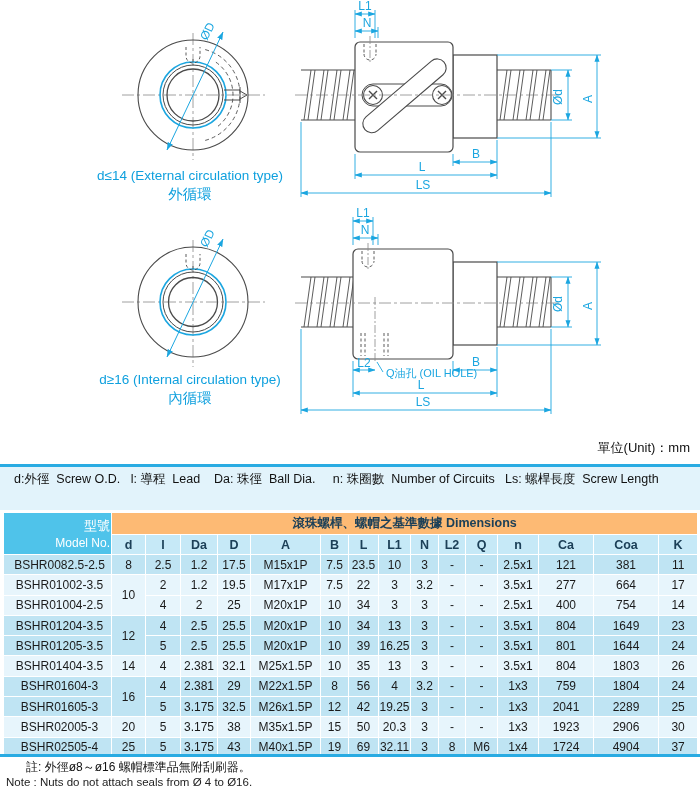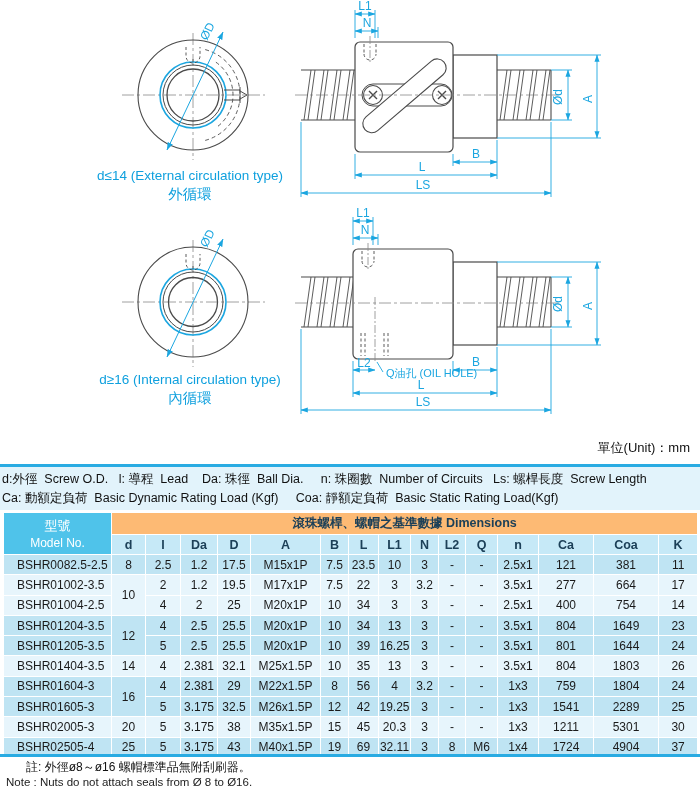--- a/index.html
+++ b/index.html
@@ -5,32 +5,32 @@
   html,body{margin:0;padding:0;background:#fff;}
   body{font-family:"Liberation Sans","DejaVu Sans",sans-serif;}
   .page{position:relative;width:700px;height:812px;background:#fff;overflow:hidden;}
   svg text{user-select:none;}
   .dimtxt{fill:#1ba6e0;font-size:12px;font-family:"Liberation Sans","DejaVu Sans",sans-serif;}
   .dimtxt-sm{fill:#1ba6e0;font-size:11px;font-family:"Liberation Sans","DejaVu Sans",sans-serif;}
   .cap-en{fill:#0fa0de;font-size:13.5px;text-anchor:middle;font-family:"Liberation Sans","DejaVu Sans",sans-serif;}
   .cap-zh{fill:#0fa0de;font-size:14.5px;text-anchor:middle;font-family:"Liberation Sans","DejaVu Sans",sans-serif;}
   .unit-label{position:absolute;top:439px;right:10px;font-size:13px;color:#111;}
   .legend-band{position:absolute;top:464px;left:0;width:100%;height:46px;box-sizing:border-box;
-    background:#e2f3fb;border-top:3px solid #29abe2;padding:3px 6px 0 2px;}
+    background:#e2f3fb;border-top:3px solid #29abe2;padding:3px 6px 0 14px;}
   .legend-band div{font-size:12.5px;color:#111;line-height:1.55;white-space:pre-wrap;}
   .table-wrap{position:absolute;top:512px;left:3px;width:694px;}
   table{border-collapse:collapse;table-layout:fixed;width:694px;}
   th,td{border:1.5px solid #fff;overflow:hidden;white-space:nowrap;}
-  th.model-h{background:#4fc3ea;color:#fff;font-weight:normal;}
+  th.model-h{background:#4fc3ea;color:#fff;font-weight:normal;text-align:right;}
   th.model-h .zh{font-size:13px;line-height:18px;}
   th.model-h .en{font-size:12px;line-height:16px;}
   th.dim-h{background:#fdba74;color:#1c4058;font-size:12.5px;font-weight:bold;height:19px;}
   th.col-h{background:#c6e9f7;color:#1c4058;font-size:12.5px;font-weight:bold;height:17px;}
   td{font-size:12px;color:#1a1a1a;text-align:center;height:19.3px;padding:0;}
-  td.model{text-align:left;padding-left:13px;}
+  td.model{text-align:center;padding-left:4px;}
   tr.shade-a td{background:#bfe4f3;}
   tr.shade-b td{background:#e7f5fc;}
   .bottom-rule{position:absolute;top:754px;left:0;width:700px;height:3px;background:#29abe2;}
   .footnote{position:absolute;top:760px;left:6px;}
   .footnote .zh{font-size:12px;color:#111;line-height:15px;margin-left:20px;}
   .footnote .en{font-size:11.5px;color:#222;line-height:14px;}
 </style>
 </head>
 <body>
 
@@ -167,21 +167,20 @@
       <text class="dimtxt" x="476" y="366" text-anchor="middle">B</text>
       <text class="dimtxt" x="421" y="389" text-anchor="middle">L</text>
       <text class="dimtxt" x="423" y="406" text-anchor="middle">LS</text>
     </g>
   </svg>
 
   <div class="unit-label">單位(Unit)：mm</div>
 
   <div class="legend-band">
     <div>d:外徑  Screw O.D.   l: 導程  Lead    Da: 珠徑  Ball Dia.     n: 珠圈數  Number of Circuits   Ls: 螺桿長度  Screw Length</div>
-    <div>Ca: 動額定負荷  Basic Dynamic Rating Load (Kgf)     Coa: 靜額定負荷  Basic Static Rating Load(Kgf)</div>
   </div>
 
   <div class="table-wrap">
     <table>
       <colgroup>
         <col style="width:108px">
           <col style="width:34px">
           <col style="width:35px">
           <col style="width:37px">
         <col style="width:33px">
@@ -354,40 +353,40 @@
             <td>3.175</td>
             <td>32.5</td>
             <td>M26x1.5P</td>
             <td>12</td>
             <td>42</td>
             <td>19.25</td>
             <td>3</td>
             <td>-</td>
             <td>-</td>
             <td>1x3</td>
-            <td>1541</td>
+            <td>2041</td>
             <td>2289</td>
             <td>25</td>
           </tr>
           <tr class="shade-b">
             <td class="model">BSHR02005-3</td>
             <td rowspan="1">20</td>
             <td>5</td>
             <td>3.175</td>
             <td>38</td>
             <td>M35x1.5P</td>
             <td>15</td>
-            <td>45</td>
+            <td>50</td>
             <td>20.3</td>
             <td>3</td>
             <td>-</td>
             <td>-</td>
             <td>1x3</td>
-            <td>1211</td>
-            <td>5301</td>
+            <td>1923</td>
+            <td>2906</td>
             <td>30</td>
           </tr>
           <tr class="shade-a">
             <td class="model">BSHR02505-4</td>
             <td rowspan="1">25</td>
             <td>5</td>
             <td>3.175</td>
             <td>43</td>
             <td>M40x1.5P</td>
             <td>19</td>
@@ -402,16 +401,16 @@
             <td>37</td>
           </tr>
         </tbody>
     </table>
   </div>
 
   <div class="bottom-rule"></div>
 
   <div class="footnote">
     <div class="zh">註: 外徑ø8～ø16 螺帽標準品無附刮刷器。</div>
-    <div class="en">Note : Nuts do not attach seals from  Ø 8 to Ø16.</div>
+    <div class="en">Note : Nuts do not attach seals from  Ø 4 to Ø16.</div>
   </div>
 
 </div>
 
 </body></html>

